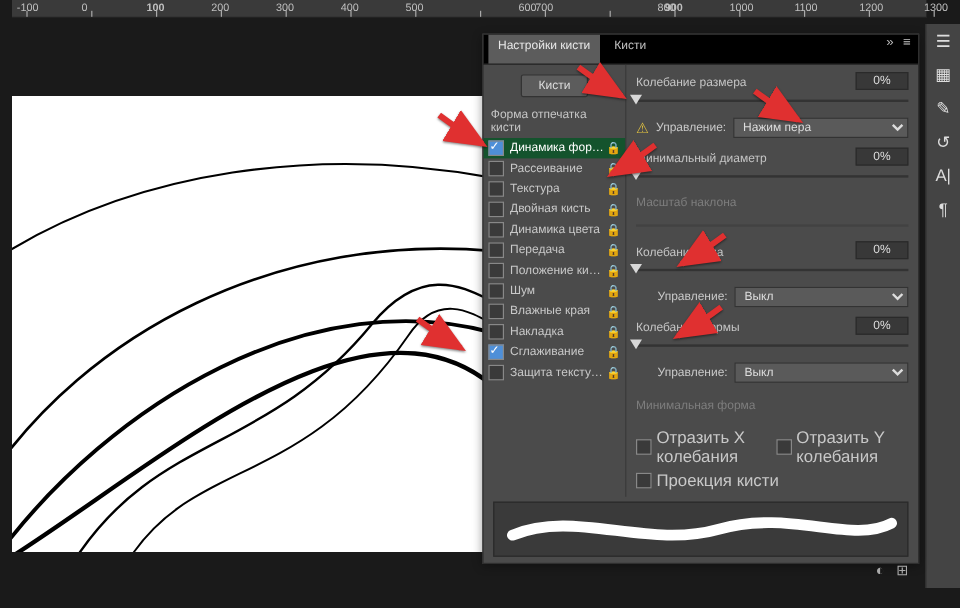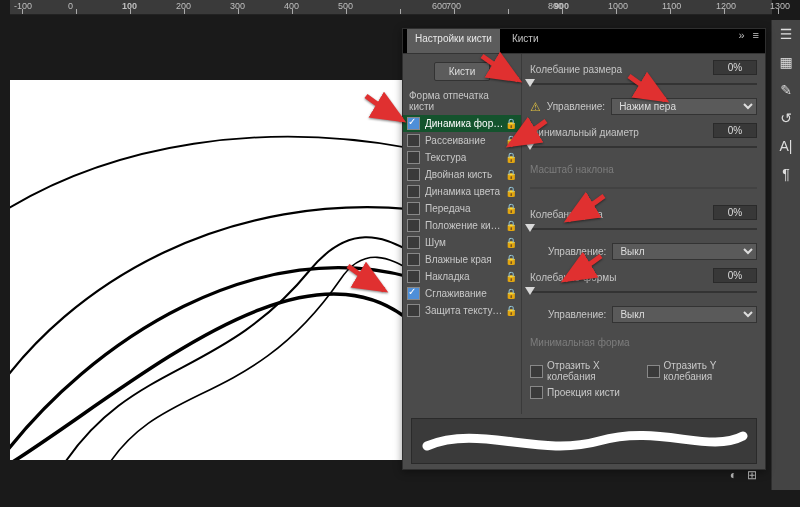--- a/index.html
+++ b/index.html
@@ -32,21 +32,21 @@
   .ctl-head{display:flex;align-items:flex-end;font-size:10px;color:#c4c4c4}
   .ctl-head .title{flex:1}
   .pct{background:#383838;border:1px solid #2a2a2a;color:#ddd;font-size:10px;padding:1px 0;width:42px;text-align:center}
   .slider{position:relative;height:14px;margin-top:2px}
   .track{position:absolute;top:6px;left:0;right:0;height:2px;background:#333}
   .thumb{position:absolute;top:2px;width:0;height:0;border-left:5px solid transparent;border-right:5px solid transparent;border-top:8px solid #d8d8d8;margin-left:-5px}
   .ctrl-row{display:flex;align-items:center;gap:6px;font-size:10px;margin:3px 0 6px}
   .warn{color:#e0c040;font-size:12px}
   select{background:#5a5a5a;border:1px solid #333;color:#ddd;font-size:10px;padding:1px 3px;flex:1}
   .dimlbl{color:#7d7d7d;font-size:10px;margin:6px 0 2px}
-  .flip{display:flex;gap:6px;font-size:10px;margin-top:8px}
+  .flip{display:flex;gap:6px;font-size:14px;margin-top:8px}
   .flip label{display:flex;align-items:center;gap:4px;cursor:pointer}
   .flip .chk{margin-right:0}
   .preview{height:44px;margin:4px 8px 0;background:#3a3a3a;border:1px solid #2a2a2a;display:flex;align-items:center;justify-content:center}
   .footer{height:22px;display:flex;align-items:center;justify-content:flex-end;padding-right:8px;gap:10px;color:#aaa}
   .footer span{cursor:pointer;font-size:12px}
   .arrow{position:absolute;pointer-events:none}
   .arrow svg{filter:drop-shadow(0 1px 1px rgba(0,0,0,.5))}
 </style>
 </head>
 <body>

